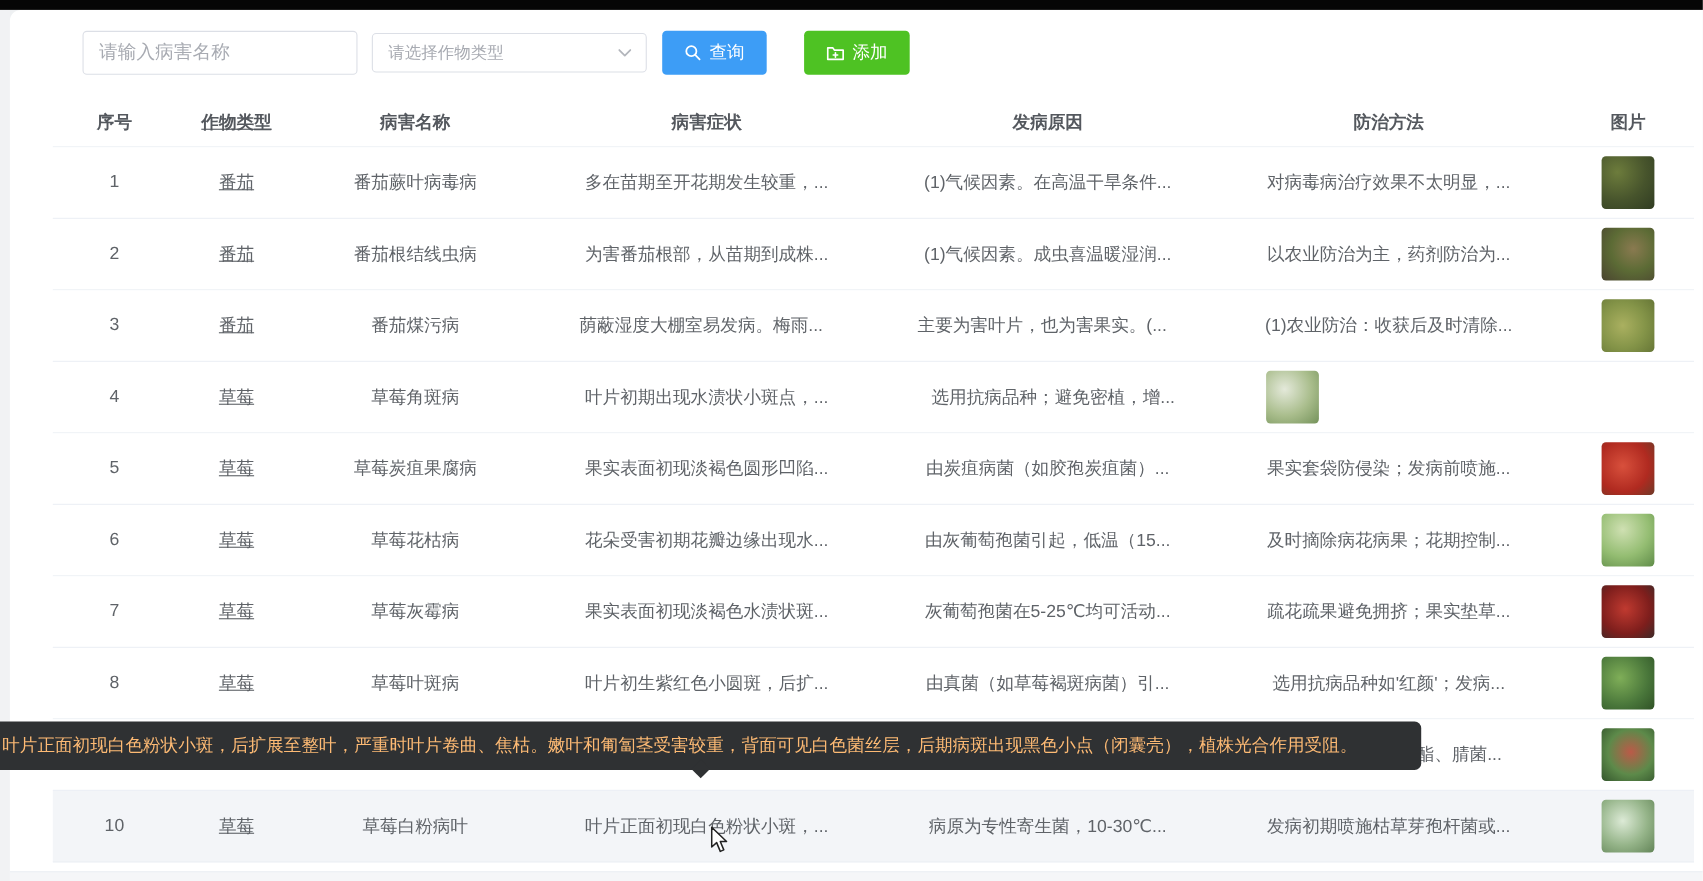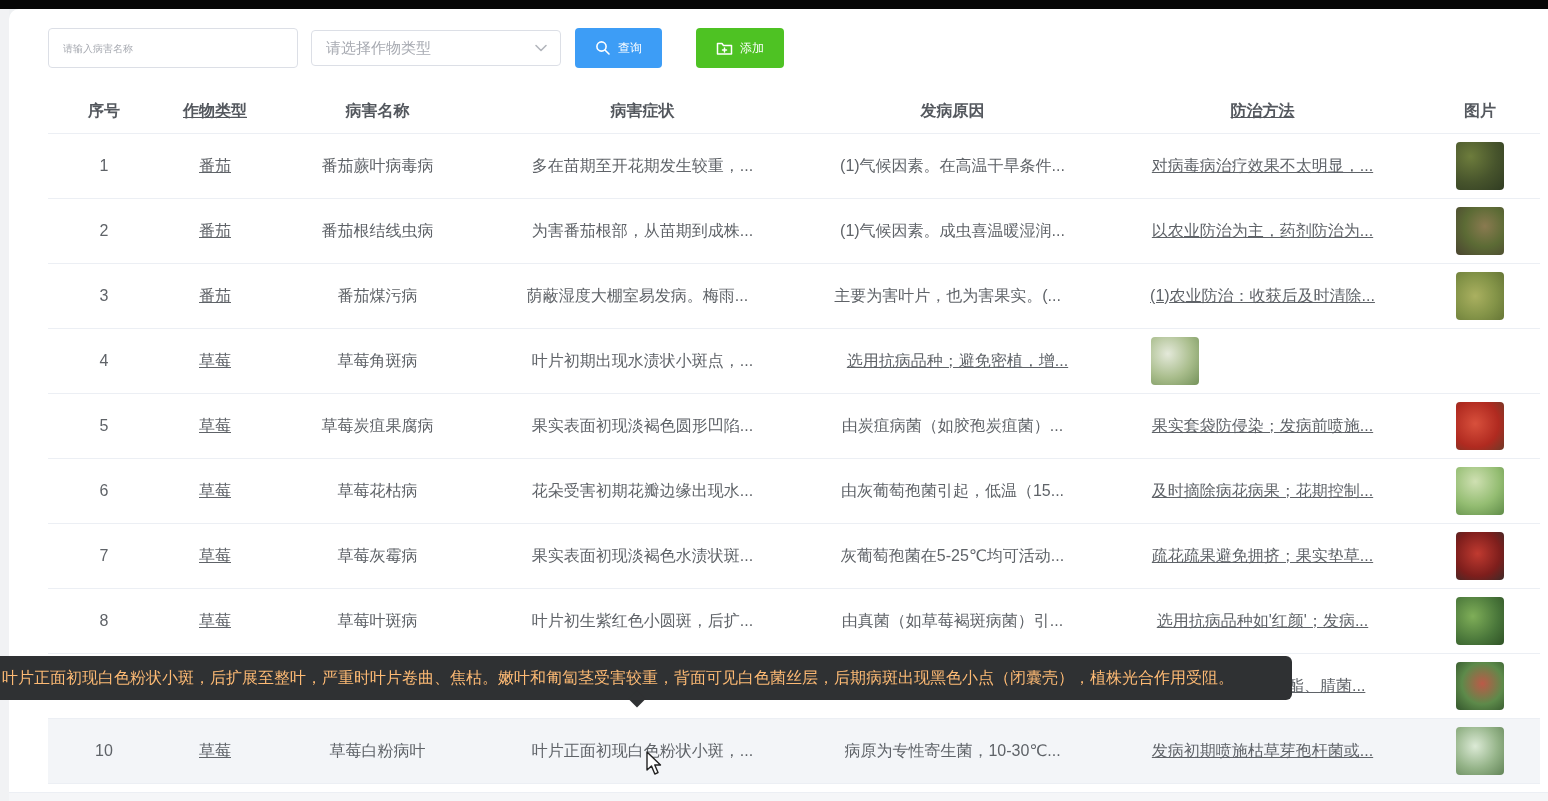--- a/index.html
+++ b/index.html
@@ -3,36 +3,36 @@
 <meta charset="utf-8">
 <style>
   * { margin:0; padding:0; box-sizing:border-box; }
   html,body { width:1548px; height:801px; overflow:hidden; background:#eef0f2; font-family:"Liberation Sans","DejaVu Sans",sans-serif; }
   .top-strip { position:absolute; left:0; top:0; width:1548px; height:9px; background:#060606; z-index:5; }
   .left-gutter { position:absolute; left:0; top:9px; width:9px; height:792px; background:#f1f2f4; }
   .card { position:absolute; left:9px; top:9px; width:1539px; height:792px; background:#ffffff; border-top-left-radius:10px; overflow:hidden; }
 
   
   .toolbar { display:flex; align-items:center; margin:19px 0 0 39px; }
-  .search-input { width:250px; height:40px; border:1px solid #dcdfe6; border-radius:4px; padding:16px 14px; font-size:10px; color:#606266; outline:none; background:#fff; }
+  .search-input { width:250px; height:40px; border:1px solid #dcdfe6; border-radius:4px; padding:16px 14px; font-size:17px; color:#606266; outline:none; background:#fff;margin-left:27px; }
   .search-input::placeholder { color:#a8abb2; }
   .select-box { width:250px; height:36px; border:1px solid #dcdfe6; border-radius:4px; margin-left:13px; display:flex; align-items:center; justify-content:space-between; padding:0 12px 0 14px; cursor:pointer; background:#fff; }
   .select-placeholder { font-size:15px; color:#a8abb2; }
-  .btn { height:40px; border:none; border-radius:4px; display:flex; align-items:center; justify-content:center; gap:7px; color:#ffffff; font-size:12px; cursor:pointer; padding:0 20px; }
+  .btn { height:40px; border:none; border-radius:4px; display:flex; align-items:center; justify-content:center; gap:7px; color:#ffffff; font-size:16px; cursor:pointer; padding:0 20px; }
   .btn-query { background:#3d9df6; margin-left:14px; }
   .btn-add { background:#4ec223; margin-left:34px; }
 
   
   .table { margin:22px 0 0 39px; width:1492px; }
   .thead { display:flex; height:44px; align-items:center; border-bottom:1px solid #eceff4; }
   .th { font-size:16px; font-weight:700; color:#54585e; text-align:center; }
   .tr { display:flex; height:65px; align-items:center; border-bottom:1px solid #eceff4; background:#fff; }
   .tr.hover { background:#f3f5f8;justify-content:center; }
   .td { font-size:16px; color:#5f6368; display:flex; align-items:center; justify-content:center; text-align:center; height:100%; overflow:hidden; white-space:nowrap; }
-  .c0{width:112px;} .c1{width:110px;text-decoration:underline;} .c2{width:215px;} .c3{width:315px;} .c4{width:305px;} .c5{width:315px;text-decoration:underline;} .c6{width:120px;}
+  .c0{width:112px;} .c1{width:110px;text-decoration:underline;} .c2{width:215px;} .c3{width:315px;} .c4{width:305px;} .c5{width:315px;} .c6{width:120px;}
   .td.partial { justify-content:flex-start; padding-left:183px; }
   .thumb { width:48px; height:48px; border-radius:4px; }
   .t1 { background:radial-gradient(circle at 30% 30%, #6d7c3c, #47542c 55%, #303c22); }
   .t2 { background:radial-gradient(circle at 60% 40%, #8a7a50, #5c6b35 50%, #4a4430); }
   .t3 { background:radial-gradient(circle at 40% 50%, #aab060, #849448 55%, #667636); }
   .t4 { background:radial-gradient(circle at 35% 35%, #e4e9da, #a9bd8c 55%, #74925a); }
   .t5 { background:radial-gradient(circle at 40% 45%, #d8503c, #b02a20 60%, #6e3a28); }
   .t6 { background:radial-gradient(circle at 40% 30%, #cfe0b2, #94bd72 55%, #5f8c48); }
   .t7 { background:radial-gradient(circle at 45% 45%, #c03a30, #7e1e1c 60%, #3c2a28); }
   .t8 { background:radial-gradient(circle at 35% 40%, #7fae58, #49763a 60%, #2f5226); }

